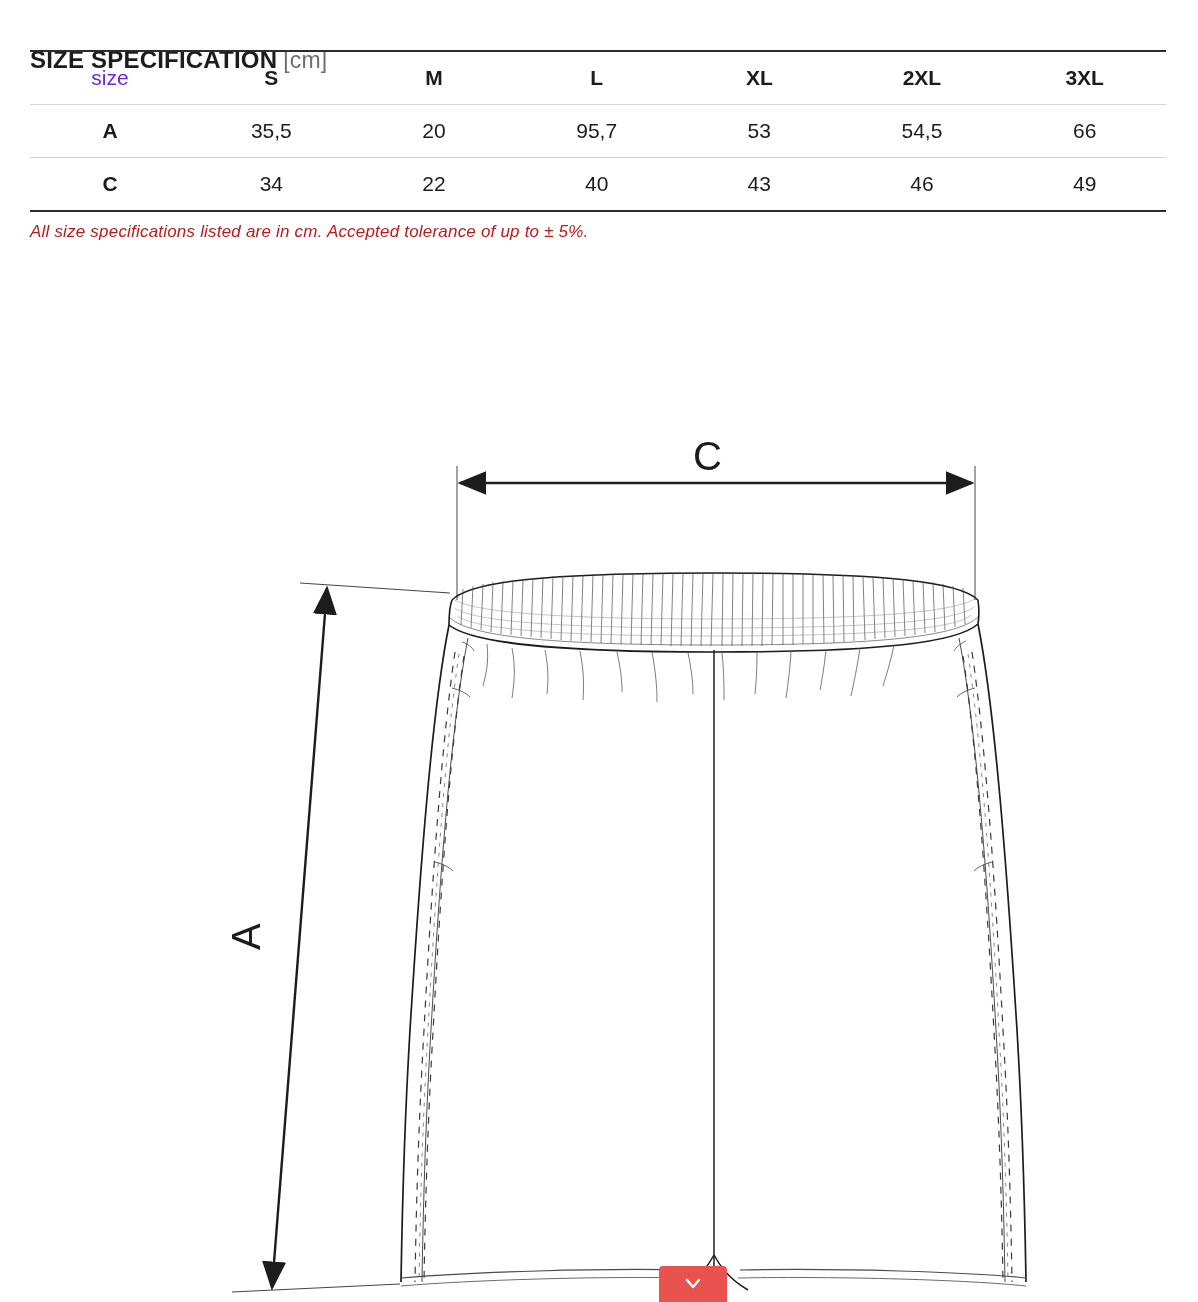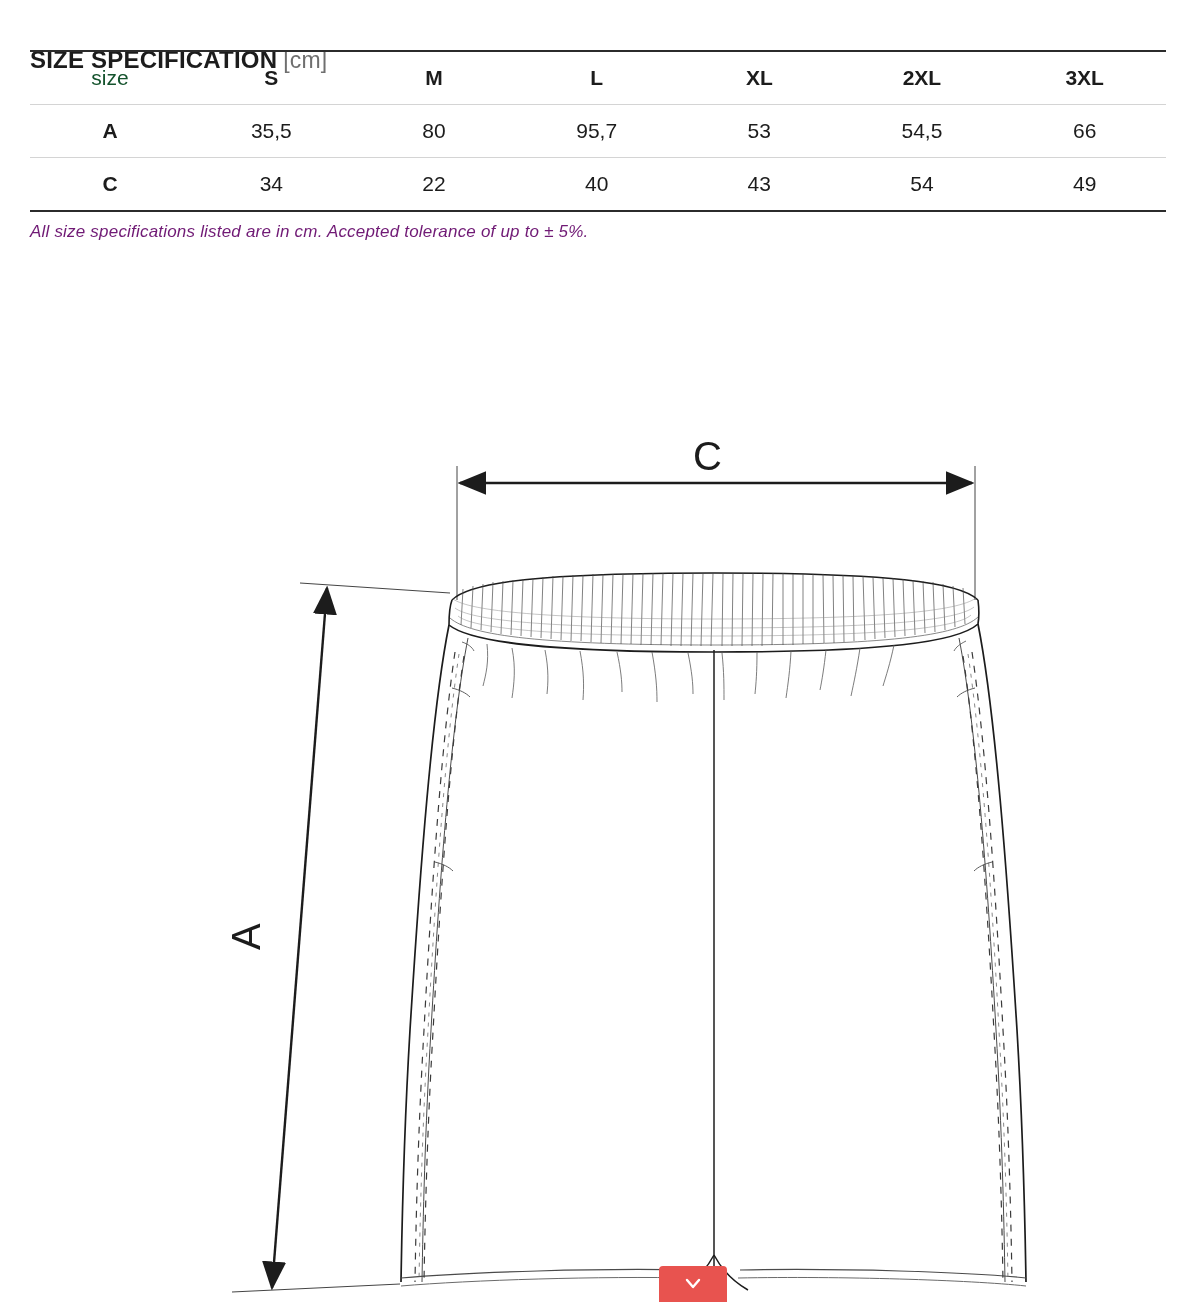--- a/index.html
+++ b/index.html
@@ -54,40 +54,40 @@
     height: 52px;
     vertical-align: middle;
   }
   .size-table thead th {
     font-weight: 700;
     border-top: 2px solid #2b2b2b;
     border-bottom: 1px solid #d4d4d4;
   }
   .size-table thead th.hdr-size {
     font-weight: 400;
-    color: #14532d;
+    color: #6d28d9;
   }
   .size-table tbody td {
     border-bottom: 1px solid #d4d4d4;
   }
   .size-table tbody tr:last-child td {
     border-bottom: 2px solid #2b2b2b;
   }
   .size-table tbody td.rowlabel {
     font-weight: 700;
   }
 
   
   .spec-note {
     position: absolute;
     left: 30px;
     top: 222px;
     font-size: 17px;
     font-style: italic;
-    color: #701a75;
+    color: #b91c1c;
     letter-spacing: 0.2px;
   }
 
   
   .drawing {
     position: absolute;
     left: 0;
     top: 270px;
     width: 1198px;
     height: 1032px;
@@ -142,33 +142,33 @@
       <th>L</th>
       <th>XL</th>
       <th>2XL</th>
       <th>3XL</th>
     </tr>
   </thead>
   <tbody>
     <tr>
       <td class="rowlabel">A</td>
       <td>35,5</td>
-      <td>80</td>
+      <td>20</td>
       <td>95,7</td>
       <td>53</td>
       <td>54,5</td>
       <td>66</td>
     </tr>
     <tr>
       <td class="rowlabel">C</td>
       <td>34</td>
       <td>22</td>
       <td>40</td>
       <td>43</td>
-      <td>54</td>
+      <td>46</td>
       <td>49</td>
     </tr>
   </tbody>
 </table>
 
 <div class="spec-note">All size specifications listed are in cm. Accepted tolerance of up to ± 5%.</div>
 
 <div class="drawing">
   <svg width="1198" height="1032" viewBox="0 0 1198 1032" xmlns="http://www.w3.org/2000/svg">
     <defs>

